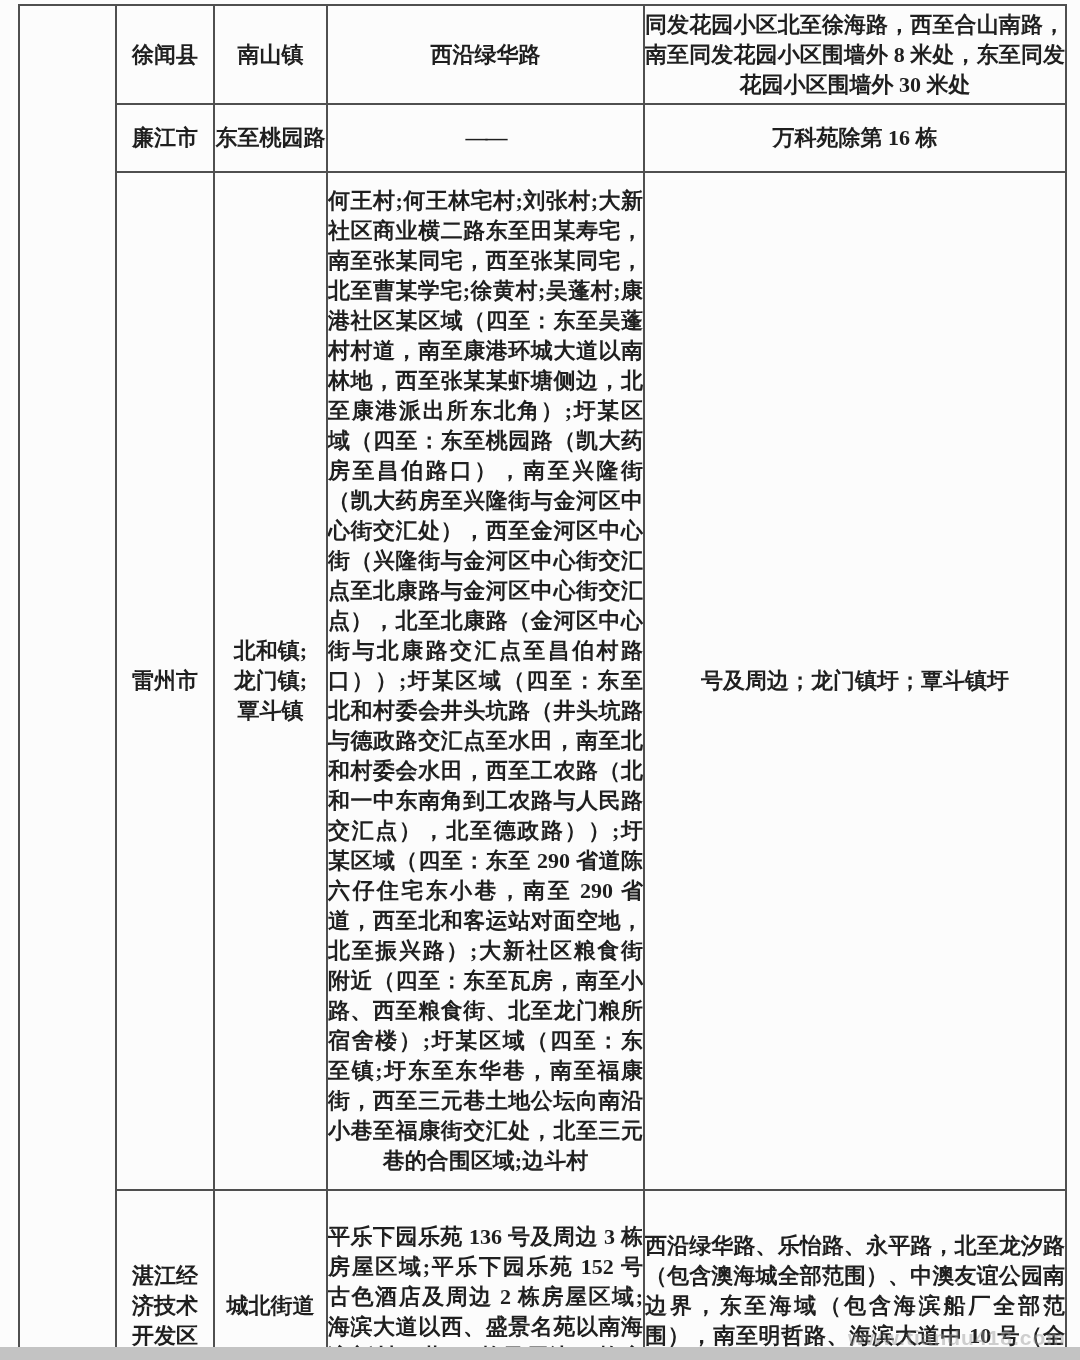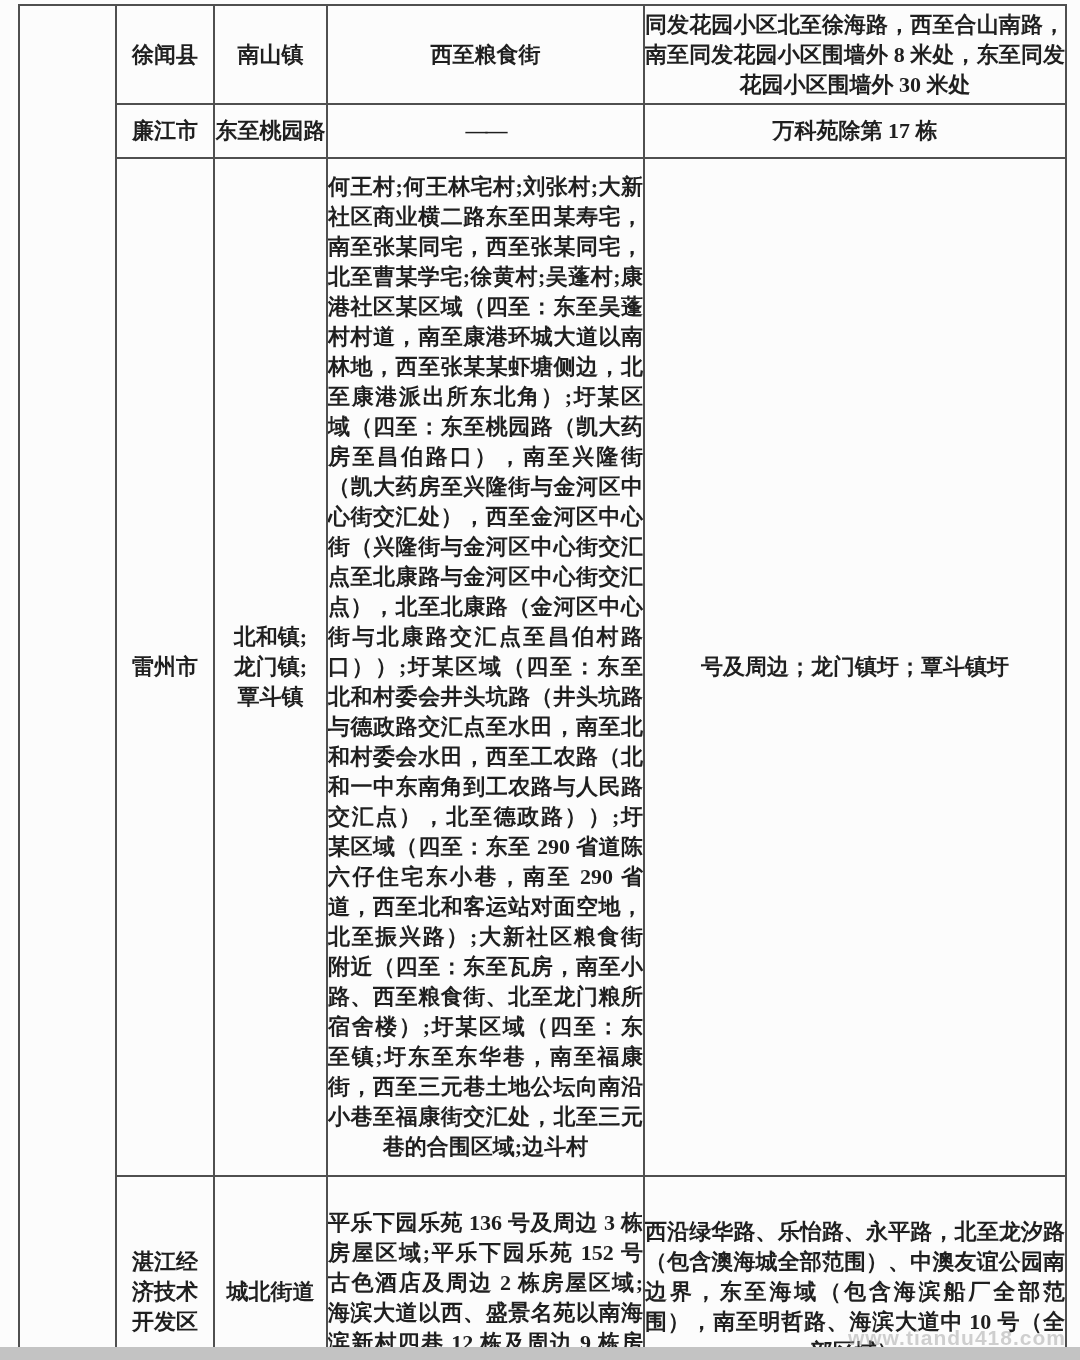--- a/index.html
+++ b/index.html
@@ -74,31 +74,31 @@
       <col style="width:98px">
       <col style="width:113px">
       <col style="width:317px">
       <col style="width:422px">
     </colgroup>
     <tbody>
       <tr style="height:99px;">
         <td rowspan="4" class="short"></td>
         <td class="short">徐闻县</td>
         <td class="short">南山镇</td>
-        <td class="short">西至粮食街</td>
+        <td class="short">西沿绿华路</td>
         <td class="long">
           <div class="just">同发花园小区北至徐海路，西至合山南路，南至同发花园小区围墙外 8 米处，东至同发花园小区围墙外 30 米处</div>
         </td>
       </tr>
 
-      <tr style="height:54px;">
+      <tr style="height:68px;">
         <td class="short">廉江市</td>
         <td class="short">东至桃园路</td>
         <td class="short"><span class="dash">——</span></td>
-        <td class="short">万科苑除第 17 栋</td>
+        <td class="short">万科苑除第 16 栋</td>
       </tr>
 
       <tr style="height:1018px;">
         <td class="short">雷州市</td>
         <td class="short">北和镇;
 龙门镇;
 覃斗镇</td>
         <td class="long">
           <div class="just">何王村;何王林宅村;刘张村;大新社区商业横二路东至田某寿宅，南至张某同宅，西至张某同宅，北至曹某学宅;徐黄村;吴蓬村;康港社区某区域（四至：东至吴蓬村村道，南至康港环城大道以南林地，西至张某某虾塘侧边，北至康港派出所东北角）;圩某区域（四至：东至桃园路（凯大药房至昌伯路口），南至兴隆街（凯大药房至兴隆街与金河区中心街交汇处），西至金河区中心街（兴隆街与金河区中心街交汇点至北康路与金河区中心街交汇点），北至北康路（金河区中心街与北康路交汇点至昌伯村路口））;圩某区域（四至：东至北和村委会井头坑路（井头坑路与德政路交汇点至水田，南至北和村委会水田，西至工农路（北和一中东南角到工农路与人民路交汇点），北至德政路））;圩某区域（四至：东至 290 省道陈六仔住宅东小巷，南至 290 省道，西至北和客运站对面空地，北至振兴路）;大新社区粮食街附近（四至：东至瓦房，南至小路、西至粮食街、北至龙门粮所宿舍楼）;圩某区域（四至：东至镇;圩东至东华巷，南至福康街，西至三元巷土地公坛向南沿小巷至福康街交汇处，北至三元巷的合围区域;边斗村</div>
         </td>

